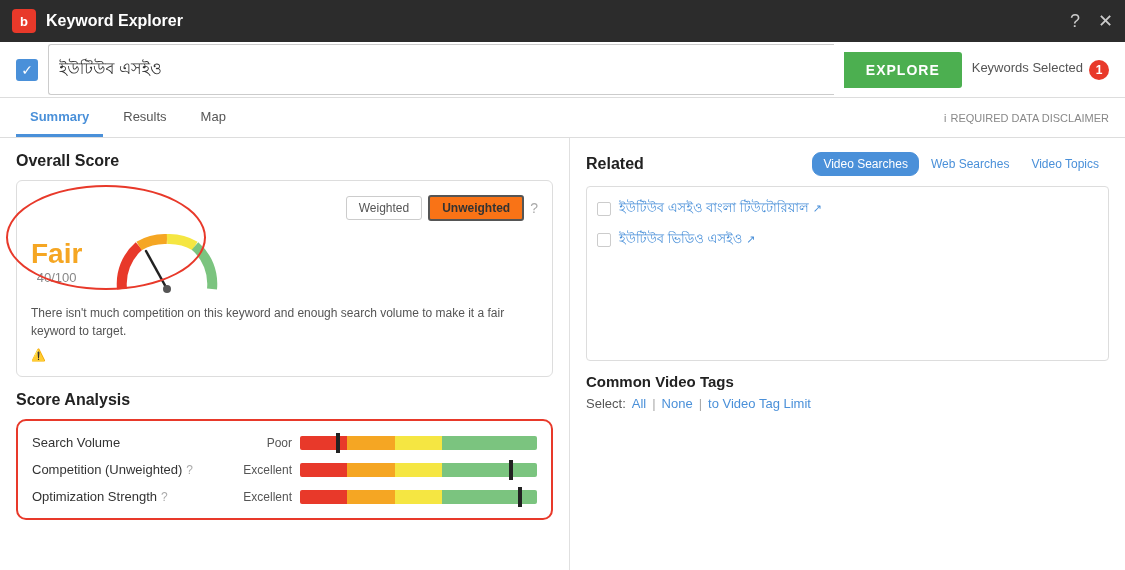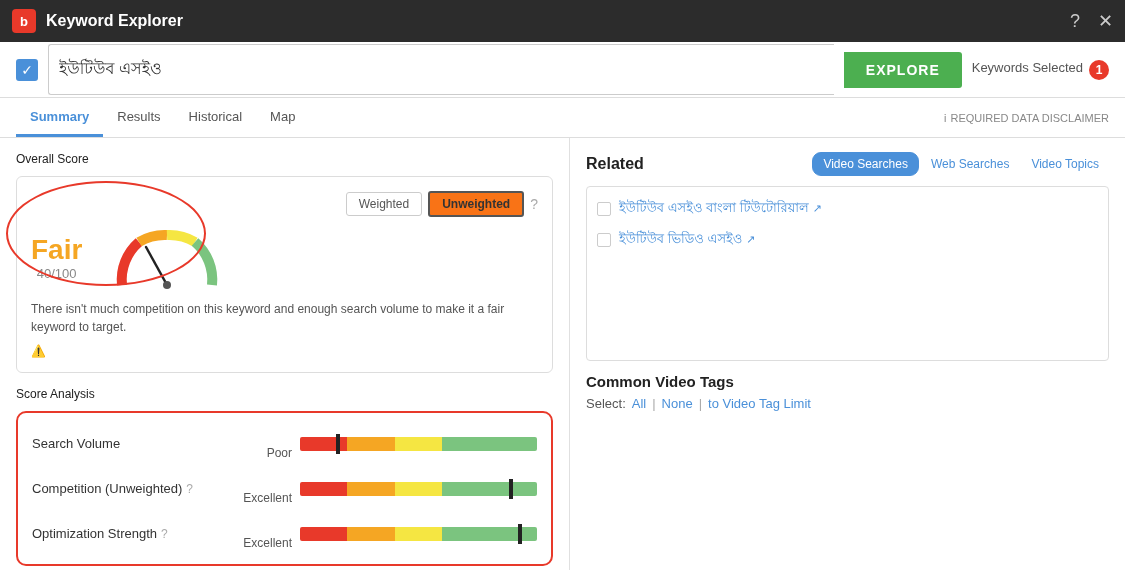--- a/index.html
+++ b/index.html
@@ -85,21 +85,21 @@
 
     
     .tabs-row {
       display: flex;
       align-items: center;
       border-bottom: 1px solid #ddd;
       padding: 0 16px;
       height: 40px;
       justify-content: space-between;
     }
-    .tabs-left { display: flex; gap: 0; }
+    .tabs-left { display: flex; gap: 6px; }
     .tab {
       padding: 10px 14px;
       font-size: 13px;
       color: #555;
       cursor: pointer;
       border-bottom: 3px solid transparent;
       margin-bottom: -1px;
     }
     .tab.active {
       color: #4a90d9;
@@ -121,22 +121,22 @@
     
     .left-panel {
       width: 570px;
       padding: 14px 16px;
       border-right: 1px solid #e0e0e0;
       overflow-y: auto;
     }
 
     
     .section-title {
-      font-size: 12px;
-      font-weight: normal;
+      font-size: 16px;
+      font-weight: bold;
       color: #222;
       margin-bottom: 10px;
     }
     .overall-score-box {
       border: 1px solid #ddd;
       border-radius: 6px;
       padding: 14px;
       margin-bottom: 14px;
     }
     .wt-btn {
@@ -219,21 +219,20 @@
       flex: 1;
       display: flex;
       align-items: center;
       gap: 8px;
     }
     .quality-label {
       font-size: 12px;
       color: #555;
       width: 60px;
       text-align: right;
-      margin-top: 19px;
     }
     .bar-track {
       display: flex;
       height: 14px;
       border-radius: 2px;
       overflow: visible;
       position: relative;
       flex: 1;
     }
     .bar-seg {
@@ -377,21 +376,20 @@
   <div class="keywords-selected">
     <span>Keywords Selected</span>
     <div class="kw-badge">1</div>
   </div>
 </div>
 
 <div class="tabs-row">
   <div class="tabs-left">
     <div class="tab active">Summary</div>
     <div class="tab">Results</div>
-    <div class="tab">Historical</div>
     <div class="tab">Map</div>
   </div>
   <div class="disclaimer">
     <span>ℹ</span>
     <span>REQUIRED DATA DISCLAIMER</span>
   </div>
 </div>
 
 <div class="main-content">
 

